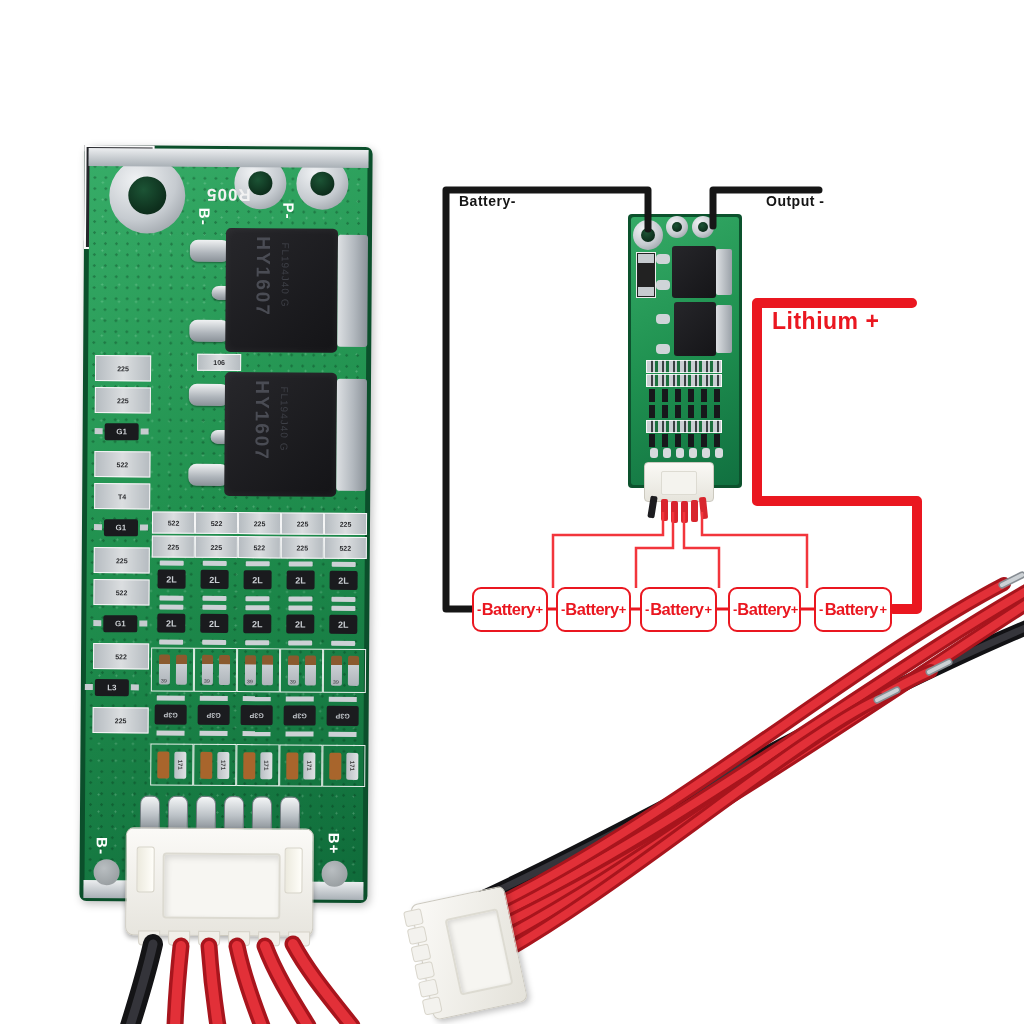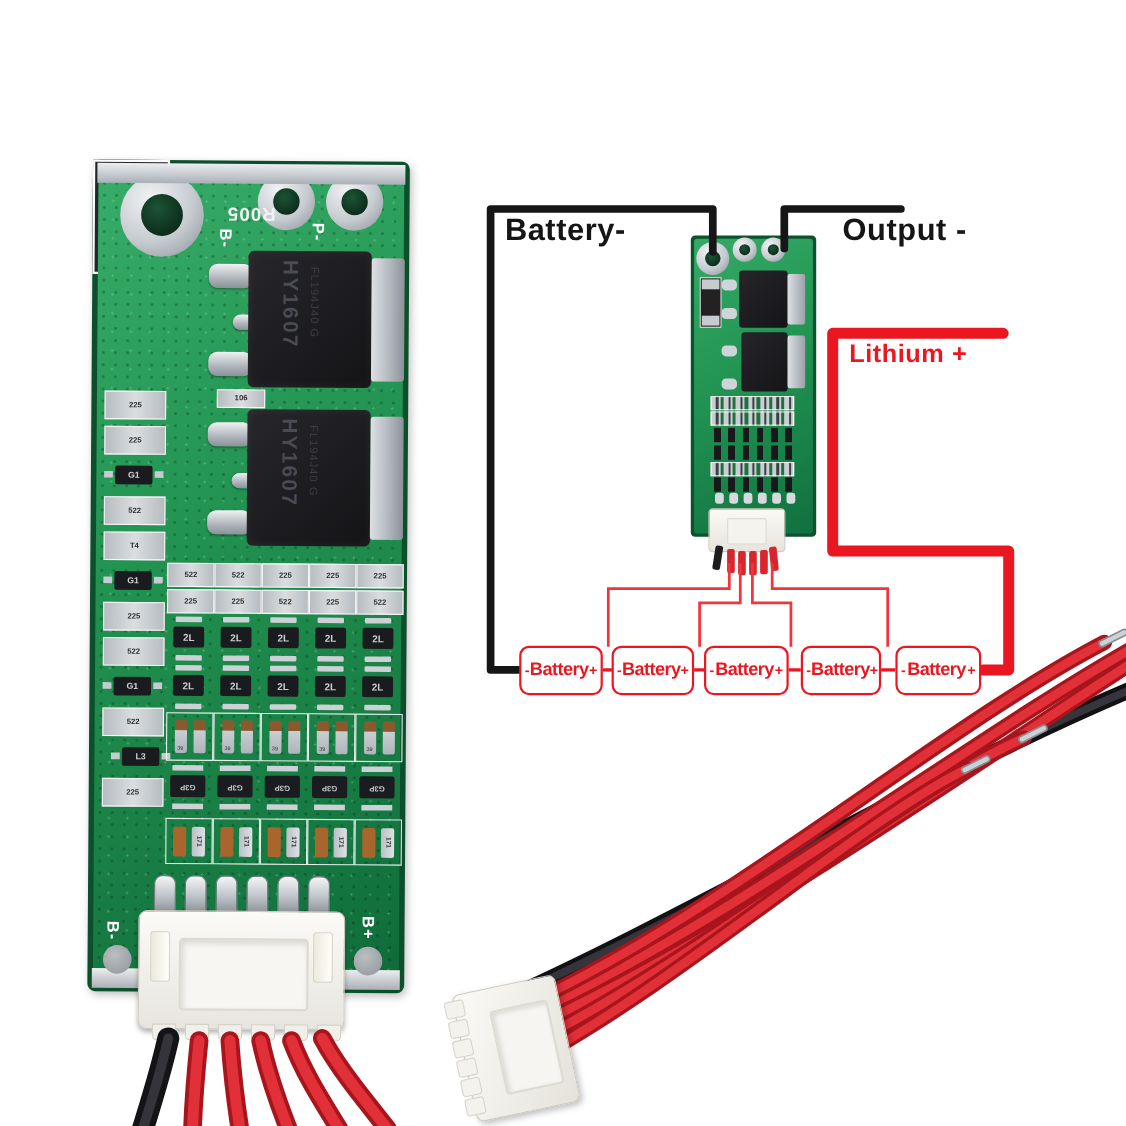--- a/index.html
+++ b/index.html
@@ -106,21 +106,21 @@
         background:repeating-linear-gradient(90deg,transparent 0 3px,#17181b 3px 9px,transparent 9px 13px);}
   #mini .mpin{position:absolute;top:234px;width:8px;height:10px;border-radius:3px;background:#d7dadd;}
   #mini .mconn{position:absolute;left:16px;top:248px;width:68px;height:38px;border-radius:4px;
         background:linear-gradient(180deg,#faf9f5,#e6e4dc);border:1px solid #ccc9bf;}
   #mini .mconn i{position:absolute;left:16px;top:8px;width:34px;height:22px;background:#f4f3ee;
         border:1px solid #dddbd2;border-radius:2px;}
   #mini .stub{position:absolute;width:7px;height:22px;border-radius:2px;background:#d8262e;}
   #mini .stub.k{background:#1d1d20;}
 
   
-  .dlabel{position:absolute;font-weight:bold;color:#151515;font-size:28px;letter-spacing:.5px;}
+  .dlabel{position:absolute;font-weight:bold;color:#151515;font-size:14px;letter-spacing:.5px;}
   .dlabel.red{color:#ea1720;font-size:23px;}
   .bcell{position:absolute;top:587px;height:45px;width:77px;border:2.5px solid #ea1720;border-radius:9px;
         background:#fff;display:flex;align-items:center;justify-content:space-between;
         padding:0 3px;box-sizing:border-box;color:#ea1720;}
   .bcell .nm{font-weight:bold;font-size:16.5px;letter-spacing:-.5px;}
   .bcell .sg{font-size:13px;font-weight:600;}
 
   
   #bigconn{position:absolute;left:421px;top:894px;width:94px;height:116px;border-radius:7px;
         background:linear-gradient(115deg,#fbfaf7,#e4e2da);border:1px solid #ccc9bf;
@@ -193,21 +193,21 @@
         <i class="p2"></i>
       </div>
     <div class="chipbox" style="left:12px;top:402px;width:54px;height:24px;">225</div>
     <div class="chipbox" style="left:12px;top:434px;width:54px;height:24px;">522</div>
     <div class="lpart-sot" style="left:12px;top:466px;">
         <i class="p1"></i>
         <div class="b">G1</div>
         <i class="p2"></i>
       </div>
     <div class="chipbox" style="left:12px;top:498px;width:54px;height:24px;">522</div>
-    <div class="lpart-sot" style="left:20px;top:530px;">
+    <div class="lpart-sot" style="left:4px;top:530px;">
         <i class="p1"></i>
         <div class="b">L3</div>
         <i class="p2"></i>
       </div>
     <div class="chipbox" style="left:12px;top:562px;width:54px;height:24px;">225</div>
 
     <div class="chipbox" style="left:70px;top:366px;width:41px;height:20px;">522</div>
     <div class="chipbox" style="left:113px;top:366px;width:41px;height:20px;">522</div>
     <div class="chipbox" style="left:156px;top:366px;width:41px;height:20px;">225</div>
     <div class="chipbox" style="left:199px;top:366px;width:41px;height:20px;">225</div>

